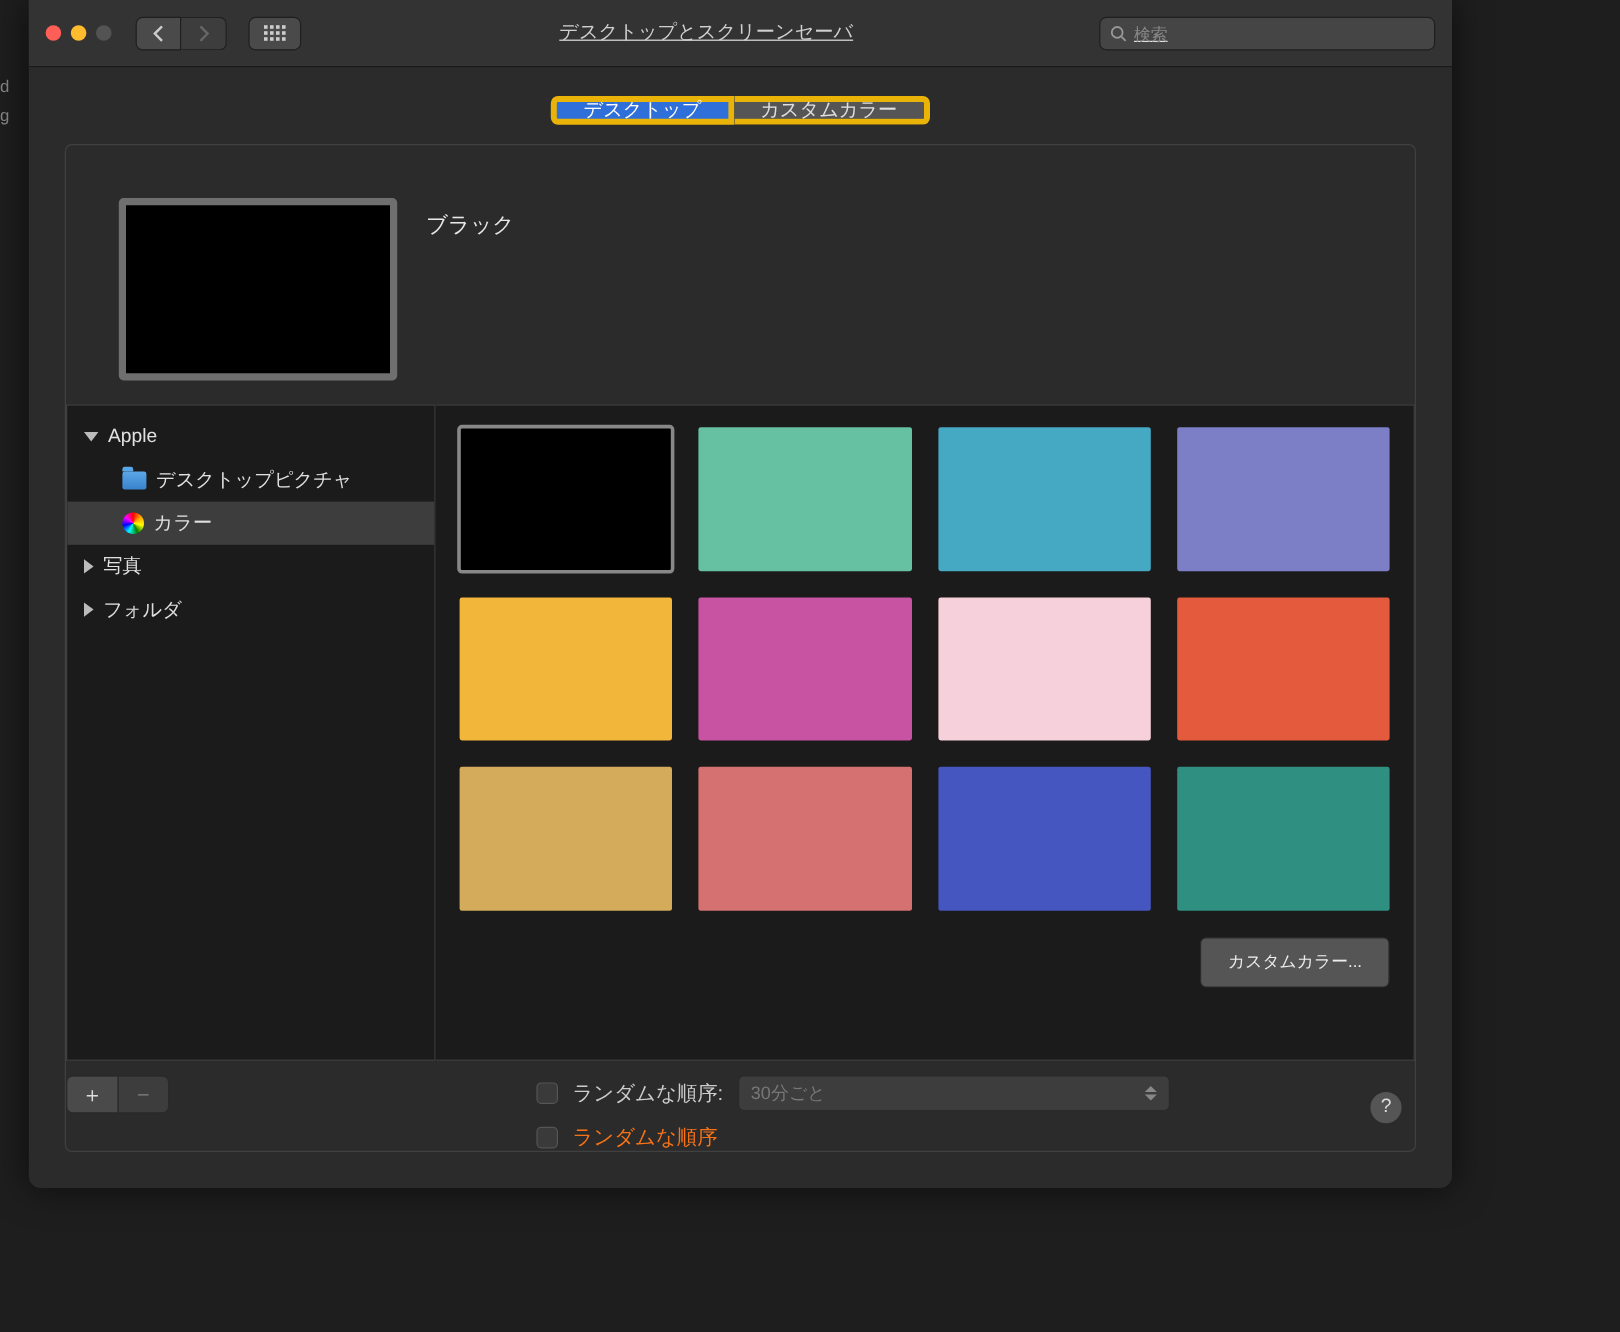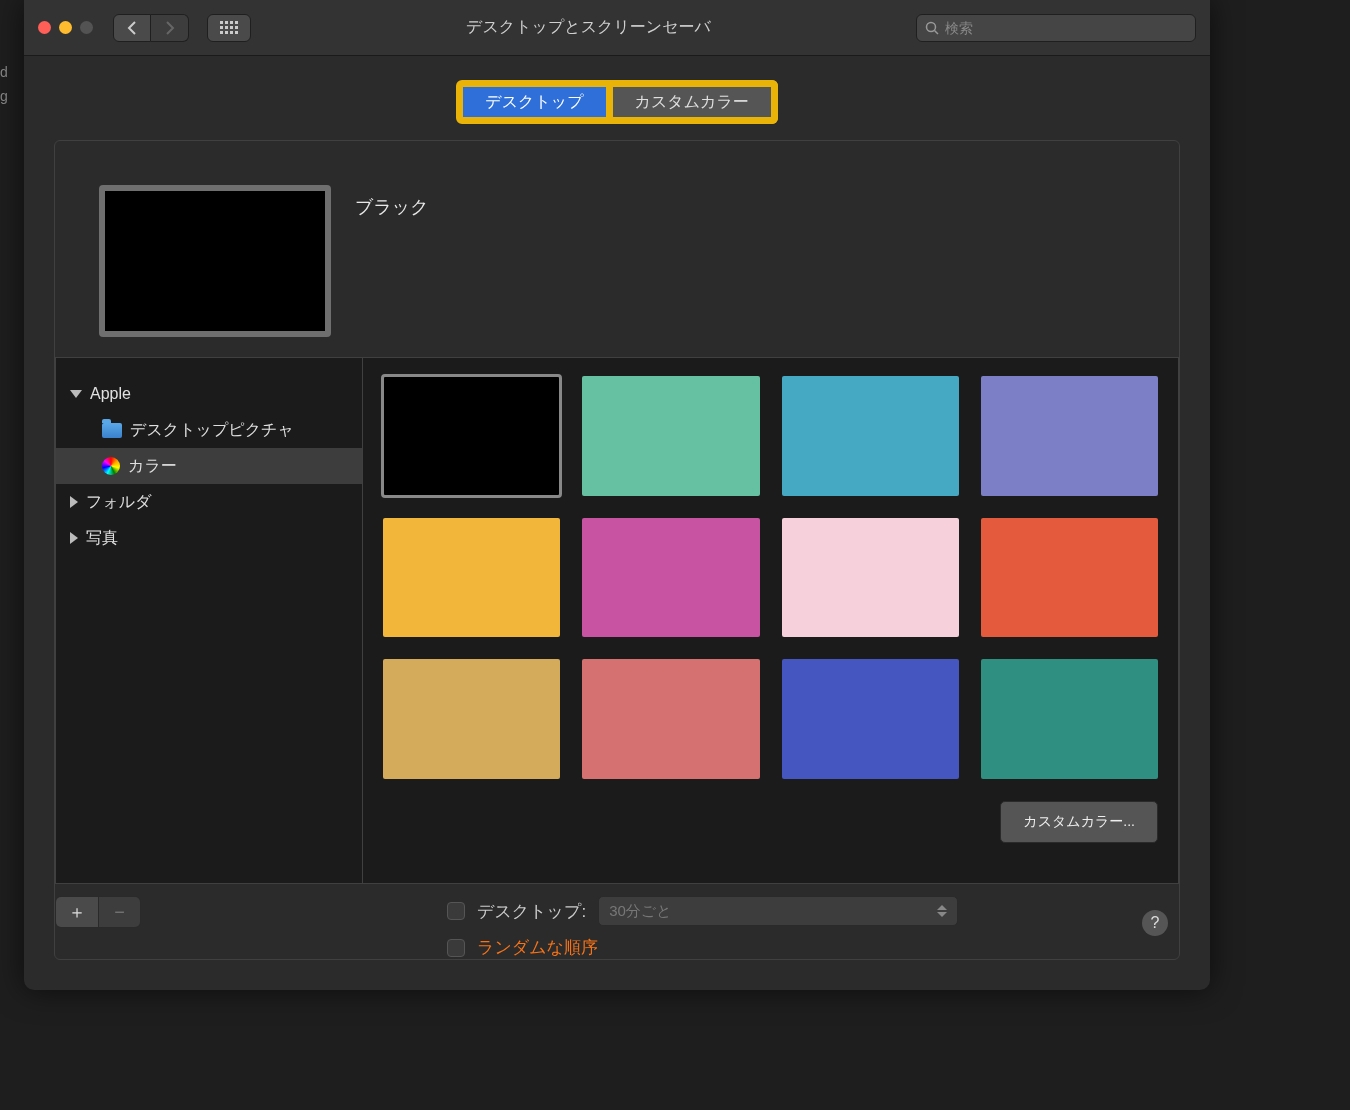--- a/index.html
+++ b/index.html
@@ -24,20 +24,21 @@
       flex-direction: column;
     }
     .titlebar {
       height: 56px;
       background: #333333;
       display: flex;
       align-items: center;
       padding: 0 14px;
       gap: 8px;
       border-bottom: 1px solid #1a1a1a;
+      text-decoration: underline;
     }
     .traffic-lights { display: flex; gap: 8px; margin-right: 12px; }
     .tl { width: 13px; height: 13px; border-radius: 50%; }
     .tl-close { background: #ff5f57; }
     .tl-min { background: #febc2e; }
     .tl-max { background: #535353; }
     .nav-group { display: flex; gap: 0; margin-right: 10px; }
     .nav-btn {
       width: 38px; height: 28px;
       background: #4a4a4a;
@@ -89,25 +90,25 @@
       display: flex;
       flex-direction: column;
       padding: 24px 30px 30px 30px;
     }
     .tabs {
       display: flex;
       justify-content: center;
       margin-bottom: 16px;
     }
     .tab {
-      height: 44px;
+      height: 24px;
       padding: 0 22px;
       display: flex; align-items: center;
       font-size: 16px;
-      border: 7px solid #eab308;
+      border: 5px solid #eab308;
       background: #555;
       cursor: pointer;
     }
     .tab.active { background: #2f6fd9; color: #fff; }
     .tab:first-child { border-radius: 6px 0 0 6px; }
     .tab:last-child { border-radius: 0 6px 6px 0; border-left: none; }
     .panel {
       flex: 1;
       background: #2b2b2b;
       border: 1px solid #404040;
@@ -135,21 +136,21 @@
       margin: 0 0 0 0;
       border-top: 0;
     }
     .sidebar {
       width: 308px;
       background: #1b1b1b;
       border: 1px solid #404040;
       border-radius: 0;
       margin-left: 0;
       overflow-y: auto;
-      padding-top: 18px;
+      padding-top: 8px;
     }
     .tree-row {
       display: flex; align-items: center;
       height: 36px;
       padding: 0 10px;
       font-size: 16px;
       color: #e0e0e0;
       gap: 8px;
       cursor: pointer;
     }
@@ -361,25 +362,25 @@
           <div class="tree-row level2">
             <span class="folder-icon"></span>
             <span>デスクトップピクチャ</span>
           </div>
           <div class="tree-row level2 selected">
             <span class="color-wheel"></span>
             <span>カラー</span>
           </div>
           <div class="tree-row level1">
             <span class="tri right"></span>
-            <span>フォルダ</span>
+            <span>写真</span>
           </div>
           <div class="tree-row level1">
             <span class="tri right"></span>
-            <span>写真</span>
+            <span>フォルダ</span>
           </div>
         </div>
 
         <div class="grid-area">
           <div class="swatches" id="swatches">
               <div class="swatch selected" style="background: rgb(0, 0, 0);"></div>
               <div class="swatch" style="background: rgb(102, 193, 162);"></div>
               <div class="swatch" style="background: rgb(69, 169, 196);"></div>
               <div class="swatch" style="background: rgb(125, 127, 198);"></div>
               <div class="swatch" style="background: rgb(242, 182, 59);"></div>
@@ -399,21 +400,21 @@
       </div>
 
       <div class="bottom-area">
         <div class="plus-minus">
           <div class="pm-btn">＋</div>
           <div class="pm-btn disabled">−</div>
         </div>
         <div class="options">
           <div class="opt-row">
             <div class="checkbox"></div>
-            <span class="opt-label">デスクトップ:</span>
+            <span class="opt-label">ランダムな順序:</span>
             <div class="select">
               <span>30分ごと</span>
               <span class="updown">
                   <span class="u"></span>
                   <span class="d"></span>
                 </span>
             </div>
           </div>
           <div class="opt-row">
             <div class="checkbox"></div>

